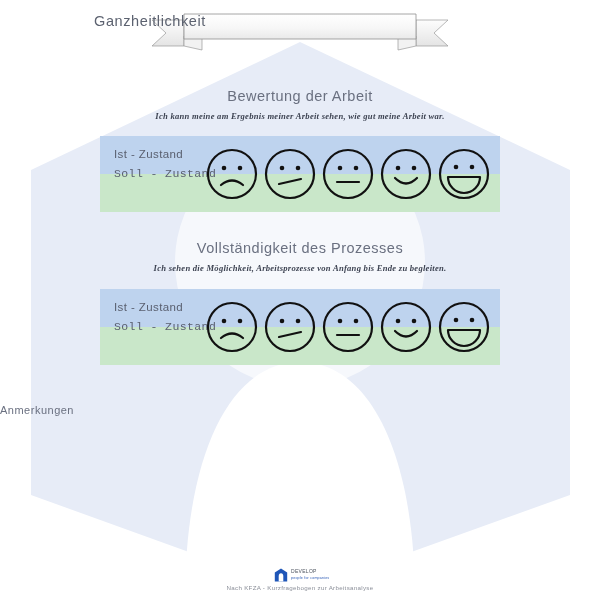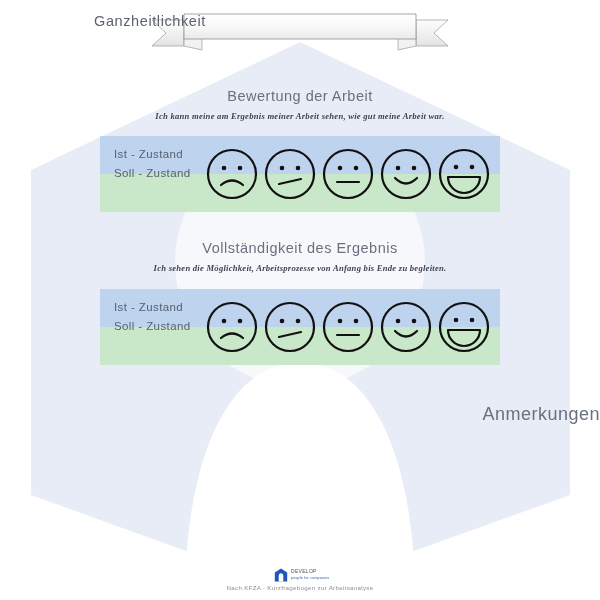--- a/index.html
+++ b/index.html
@@ -118,21 +118,21 @@
   .band-label {
     position: absolute;
     left: 0;
     width: 110px;
     font-size: 11.5px;
     letter-spacing: 0.4px;
     color: #5a6070;
     font-family: "Liberation Sans", sans-serif;
   }
   .band-label.ist  { top: 12px; }
-  .band-label.soll { top: 31px; }
+  .band-label.soll { top: 31px; font-family: Liberation Mono, monospace; }
 
   .faces {
     position: absolute;
     left: 104px;
     top: 0;
     width: 296px;
     height: 76px;
     z-index: 2;
   }
   .face {
@@ -146,22 +146,22 @@
   .face.f2 { left: 117px; }
   .face.f3 { left: 175px; }
   .face.f4 { left: 233px; }
 
   
   #notes-title {
     position: absolute;
     left: 0;
     top: 396px;
     width: 600px;
-    text-align: right;
-    font-size: 18px;
+    text-align: left;
+    font-size: 11px;
     letter-spacing: 0.5px;
     color: #6a7080;
     font-family: "Liberation Sans", sans-serif;
     z-index: 3;
   }
 
   
   #footer {
     position: absolute;
     left: 0;
@@ -300,21 +300,21 @@
         <svg class="face f4" viewBox="0 0 54 54">
           <circle cx="27" cy="27" r="24" fill="none" stroke="#111" stroke-width="2.2"></circle>
           <circle cx="19" cy="20" r="2.3" fill="#111"></circle>
           <circle cx="35" cy="20" r="2.3" fill="#111"></circle>
           <path d="M 11,30 L 43,30 A 16,16 0 0 1 11,30 Z" fill="none" stroke="#111" stroke-width="2.2" stroke-linejoin="round"></path>
         </svg>
       </div>
     </div>
 
     <div class="section" style="top:232px;">
-      <div class="sec-title">Vollständigkeit des Ergebnis</div>
+      <div class="sec-title">Vollständigkeit des Prozesses</div>
       <div class="sec-sub">Ich sehen die Möglichkeit, Arbeitsprozesse von Anfang bis Ende zu begleiten.</div>
     </div>
 
     <div class="band" style="top:281px;">
       <div class="band-blue"></div>
       <div class="band-green"></div>
 
       <div class="band-labels">
         <div class="band-label ist">Ist - Zustand</div>
         <div class="band-label soll">Soll - Zustand</div>

